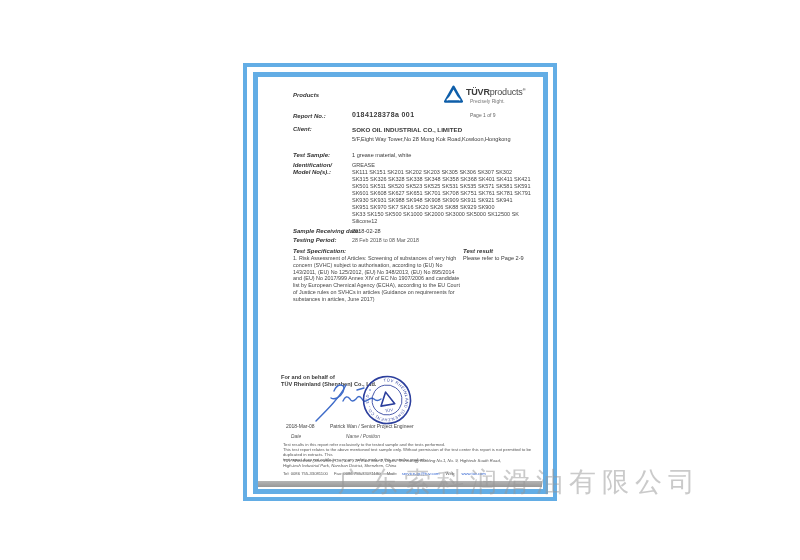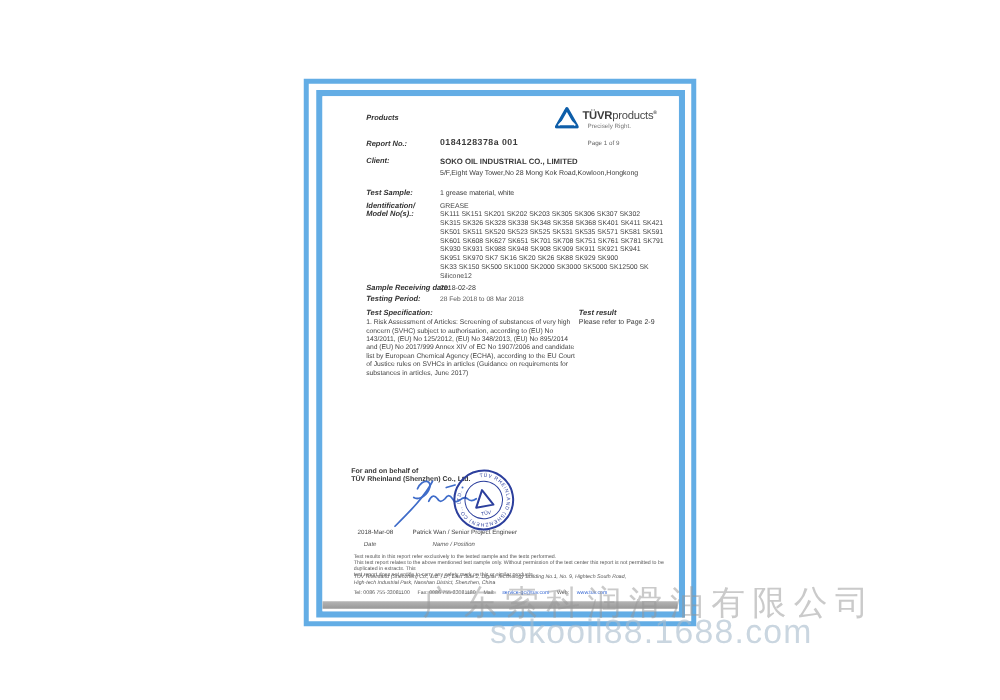--- a/index.html
+++ b/index.html
@@ -157,14 +157,13 @@
       <span>Mail:</span>
       <span class="link">service-gc@tuv.com</span>
       <span>Web:</span>
       <span class="link">www.tuv.com</span>
     </div>
 
     <div class="gray-bar"></div>
   </div>
 
   <div class="wm-cn">广东索科润滑油有限公司</div>
-  <div class="wm-url">sokooil88.1688.com</div>
 </div>
 
 </body></html>

